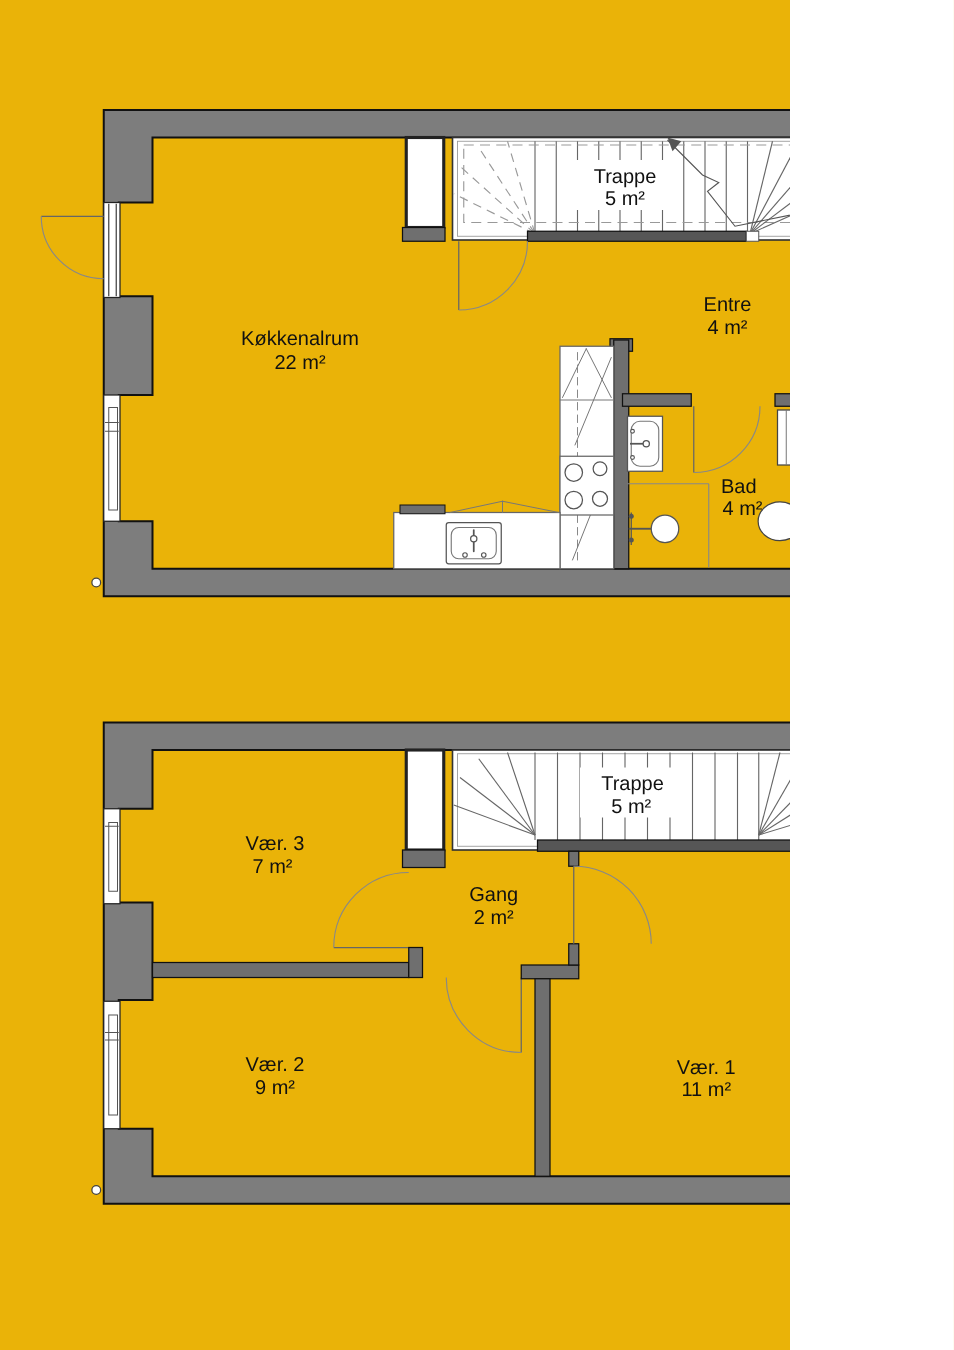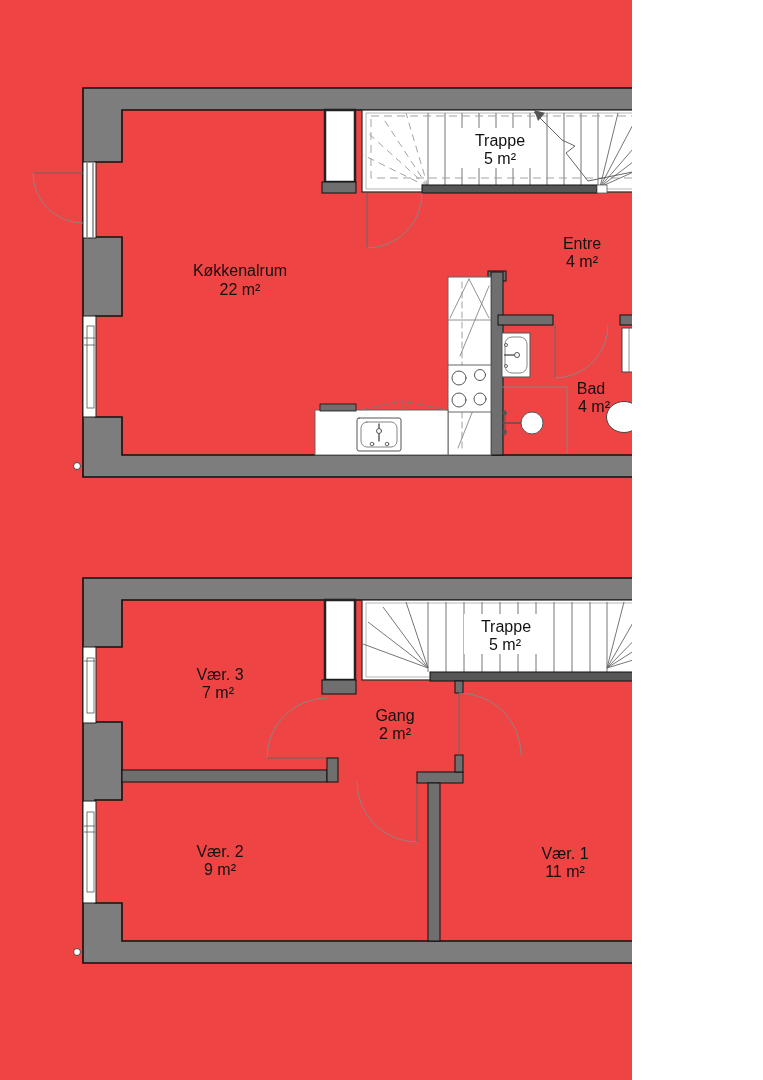--- a/index.html
+++ b/index.html
@@ -1,16 +1,16 @@
 <!DOCTYPE html>
 <html><head>
 <meta charset="utf-8">
 <style>
   html,body{margin:0;padding:0;background:#fff;}
-  #page{position:relative;width:632px;height:1080px;background:#ef4444;overflow:hidden;
+  #page{position:relative;width:632px;height:1080px;background:#eab308;overflow:hidden;
         font-family:"Liberation Sans",sans-serif;}
   svg{position:absolute;left:0;top:0;}
   text{font-family:"Liberation Sans",sans-serif;fill:#111;}
   .room-lbl{font-size:16px;}
   .up-lbl{font-size:14px;}
 </style>
 </head>
 <body>
 
 <div id="page">

